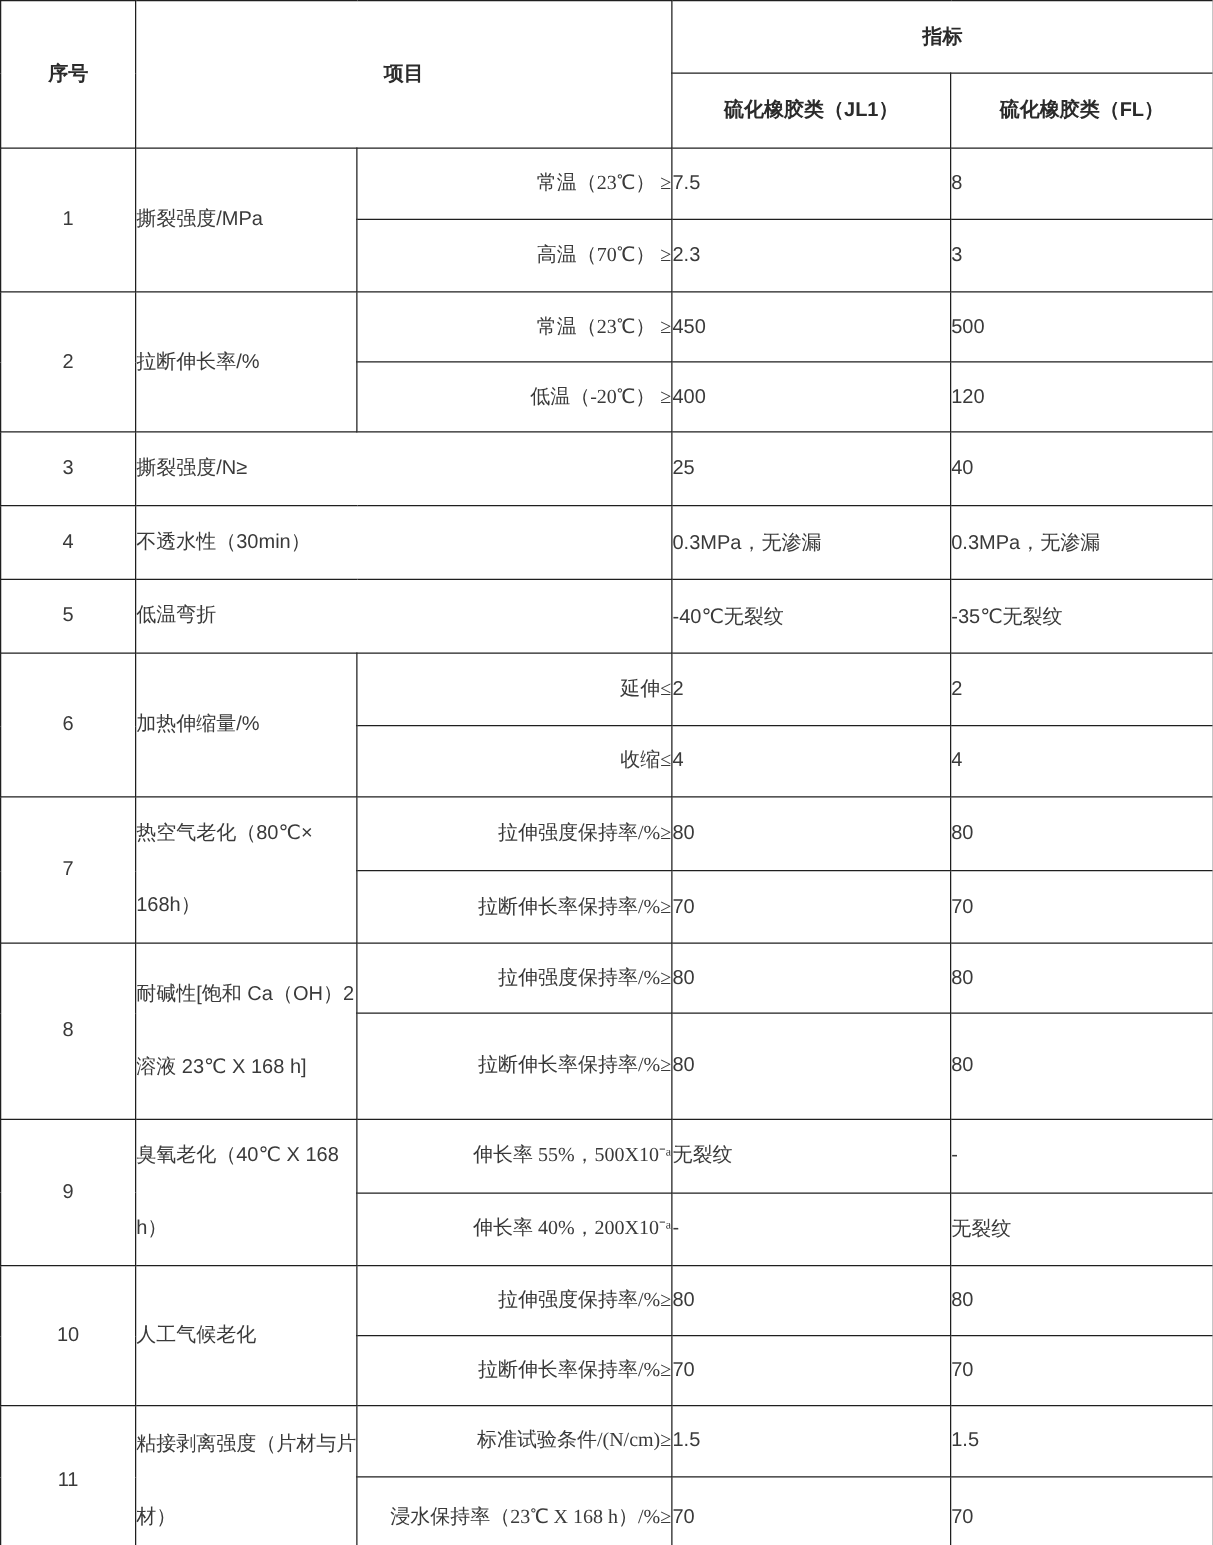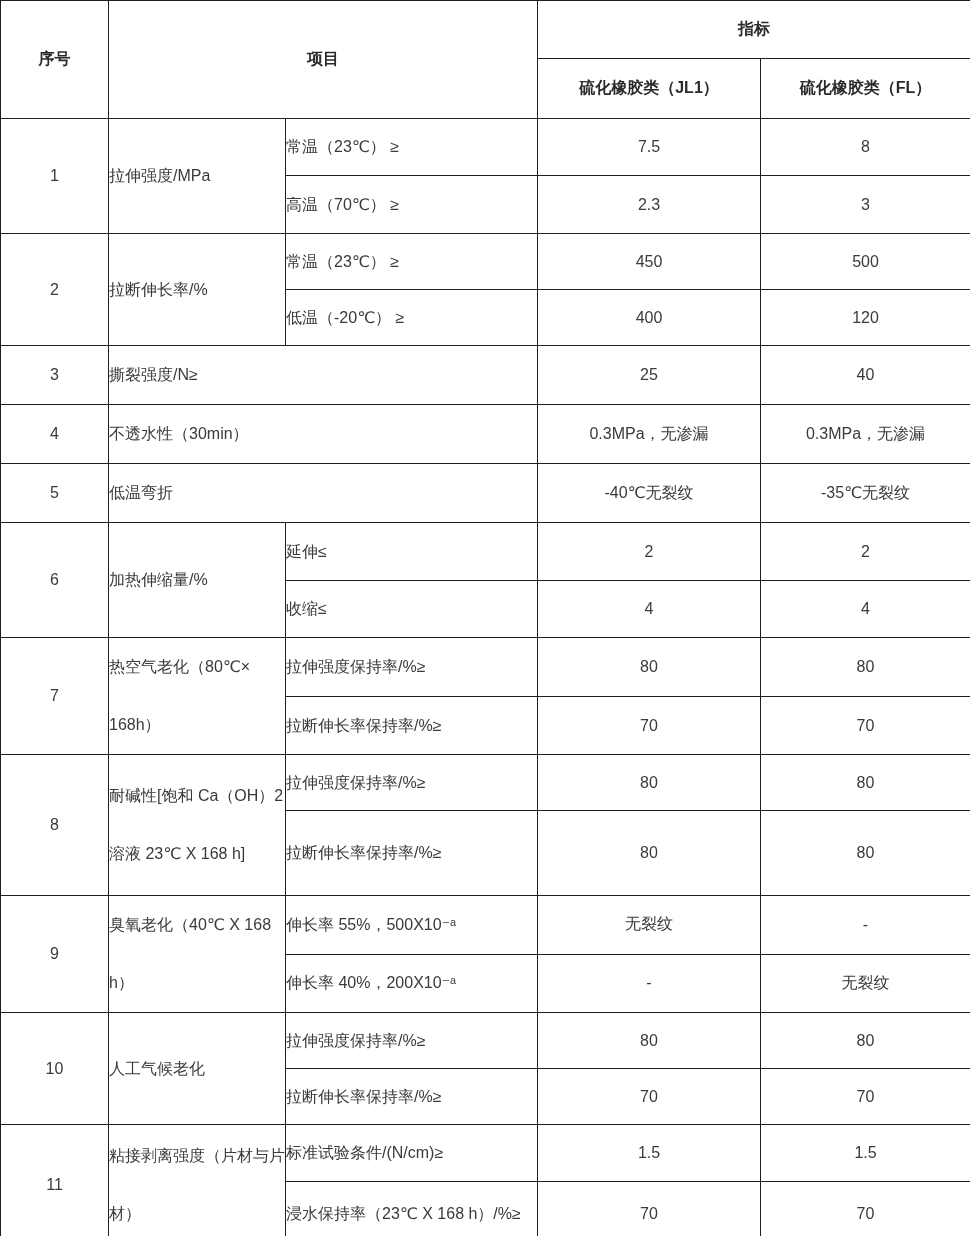--- a/index.html
+++ b/index.html
@@ -33,26 +33,27 @@
   }
   .c-no {
     text-align: center;
   }
   .c-item {
     text-align: left;
     padding: 0 4px 0 5px;
     line-height: 58px;
   }
   .c-sub {
-    text-align: left;
+    text-align: right;
     padding: 0 4px 0 5px;
     line-height: 22px;
+    font-family: Liberation Serif, serif;
   }
   .c-val {
-    text-align: center;
+    text-align: left;
     margin-top: 22px;
   }
   .typo {
     text-decoration-style: wavy;
     text-decoration-color: #e03a3a;
     text-decoration-thickness: 1px;
     text-underline-offset: 4px;
   }
 </style>
 </head>
@@ -74,21 +75,21 @@
     </tr>
     <tr style="height:60px">
       <th>硫化橡胶类（JL1）</th>
       <th>硫化橡胶类（FL）</th>
     </tr>
   </thead>
   <tbody>
 
     <tr style="height:57px">
       <td rowspan="2" class="c-no">1</td>
-      <td rowspan="2" class="c-item"><span>拉伸强度/</span><span class="typo">MPa</span></td>
+      <td rowspan="2" class="c-item"><span>撕裂强度/</span><span class="typo">MPa</span></td>
       <td class="c-sub">常温（23℃） ≥</td>
       <td class="c-val">7.5</td>
       <td class="c-val">8</td>
     </tr>
     <tr style="height:58px">
       <td class="c-sub">高温（70℃） ≥</td>
       <td class="c-val">2.3</td>
       <td class="c-val">3</td>
     </tr>
 

